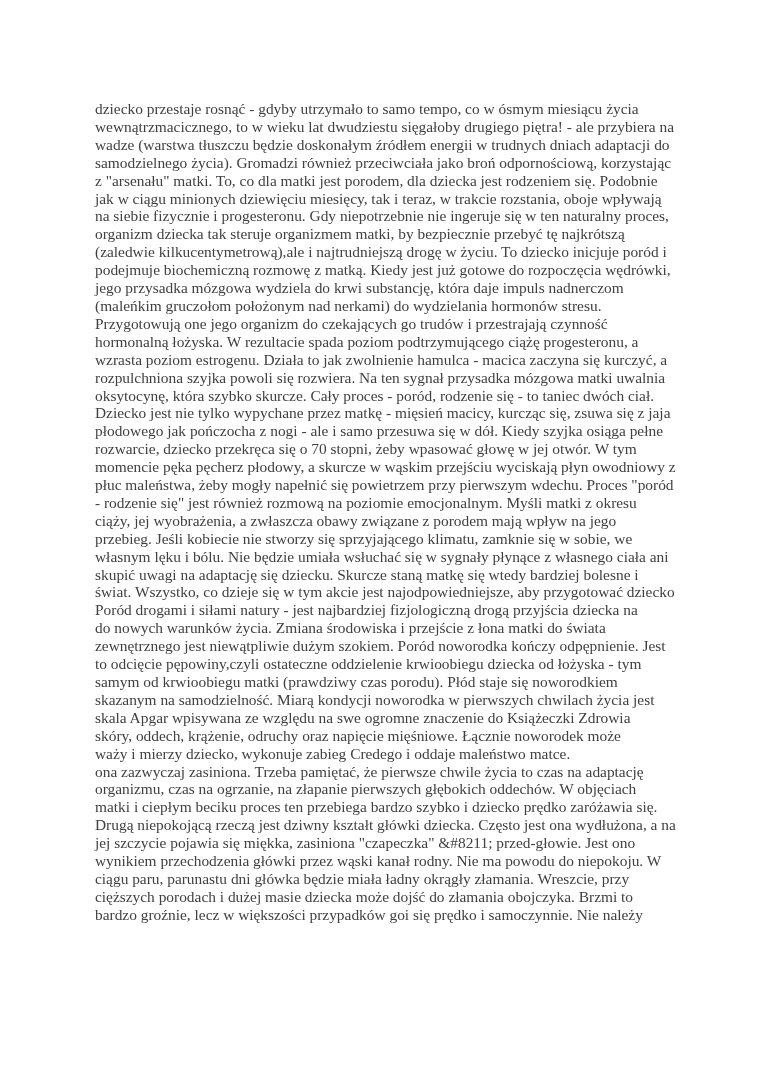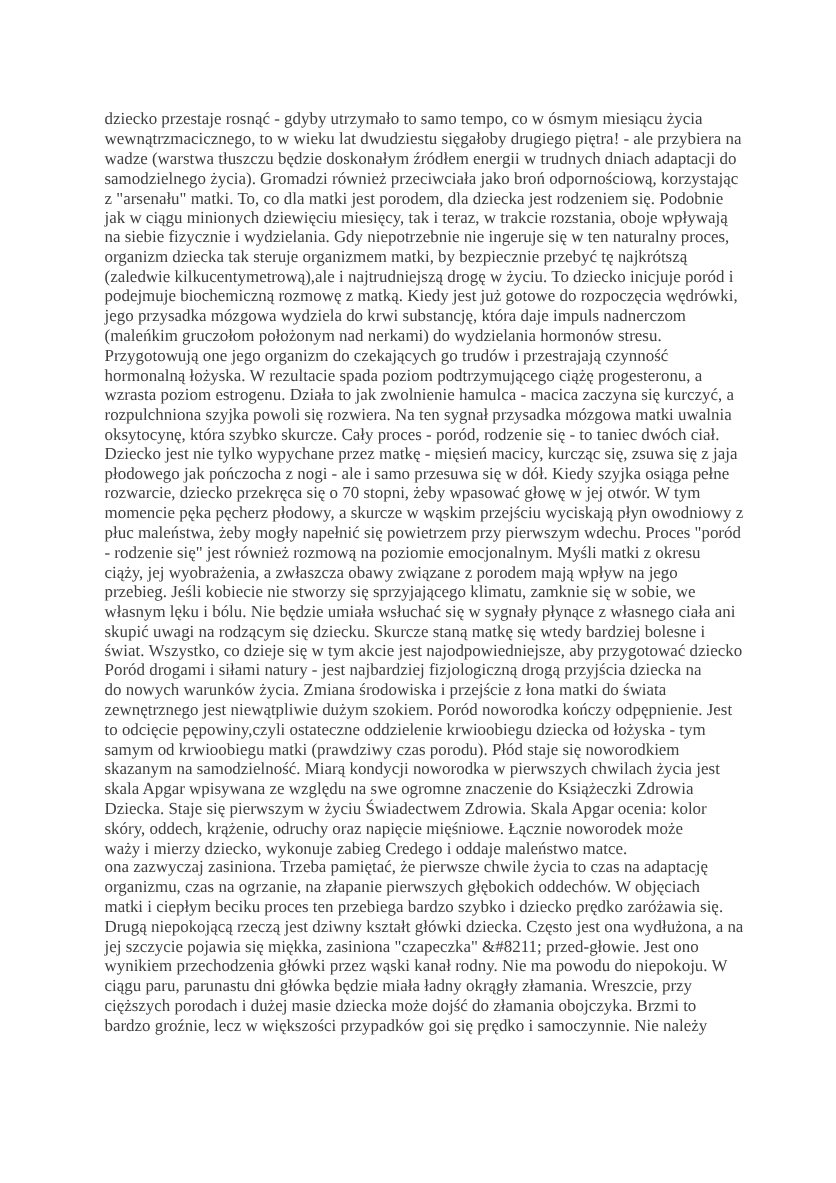--- a/index.html
+++ b/index.html
@@ -35,50 +35,49 @@
 <body>
 
 <div class="page">
   <div class="text-block">
       <div class="line">dziecko przestaje rosnąć - gdyby utrzymało to samo tempo, co w ósmym miesiącu życia</div>
       <div class="line">wewnątrzmacicznego, to w wieku lat dwudziestu sięgałoby drugiego piętra! - ale przybiera na</div>
       <div class="line">wadze (warstwa tłuszczu będzie doskonałym źródłem energii w trudnych dniach adaptacji do</div>
       <div class="line">samodzielnego życia). Gromadzi również przeciwciała jako broń odpornościową, korzystając</div>
       <div class="line">z "arsenału" matki. To, co dla matki jest porodem, dla dziecka jest rodzeniem się. Podobnie</div>
       <div class="line">jak w ciągu minionych dziewięciu miesięcy, tak i teraz, w trakcie rozstania, oboje wpływają</div>
-      <div class="line">na siebie fizycznie i wydzielania. Gdy niepotrzebnie nie ingeruje się w ten naturalny proces,</div>
+      <div class="line">na siebie fizycznie i progesteronu. Gdy niepotrzebnie nie ingeruje się w ten naturalny proces,</div>
       <div class="line">organizm dziecka tak steruje organizmem matki, by bezpiecznie przebyć tę najkrótszą</div>
       <div class="line">(zaledwie kilkucentymetrową),ale i najtrudniejszą drogę w życiu. To dziecko inicjuje poród i</div>
       <div class="line">podejmuje biochemiczną rozmowę z matką. Kiedy jest już gotowe do rozpoczęcia wędrówki,</div>
       <div class="line">jego przysadka mózgowa wydziela do krwi substancję, która daje impuls nadnerczom</div>
       <div class="line">(maleńkim gruczołom położonym nad nerkami) do wydzielania hormonów stresu.</div>
       <div class="line">Przygotowują one jego organizm do czekających go trudów i przestrajają czynność</div>
       <div class="line">hormonalną łożyska. W rezultacie spada poziom podtrzymującego ciążę progesteronu, a</div>
       <div class="line">wzrasta poziom estrogenu. Działa to jak zwolnienie hamulca - macica zaczyna się kurczyć, a</div>
       <div class="line">rozpulchniona szyjka powoli się rozwiera. Na ten sygnał przysadka mózgowa matki uwalnia</div>
       <div class="line">oksytocynę, która szybko skurcze. Cały proces - poród, rodzenie się - to taniec dwóch ciał.</div>
       <div class="line">Dziecko jest nie tylko wypychane przez matkę - mięsień macicy, kurcząc się, zsuwa się z jaja</div>
       <div class="line">płodowego jak pończocha z nogi - ale i samo przesuwa się w dół. Kiedy szyjka osiąga pełne</div>
       <div class="line">rozwarcie, dziecko przekręca się o 70 stopni, żeby wpasować głowę w jej otwór. W tym</div>
       <div class="line">momencie pęka pęcherz płodowy, a skurcze w wąskim przejściu wyciskają płyn owodniowy z</div>
       <div class="line">płuc maleństwa, żeby mogły napełnić się powietrzem przy pierwszym wdechu. Proces "poród</div>
       <div class="line">- rodzenie się" jest również rozmową na poziomie emocjonalnym. Myśli matki z okresu</div>
       <div class="line">ciąży, jej wyobrażenia, a zwłaszcza obawy związane z porodem mają wpływ na jego</div>
       <div class="line">przebieg. Jeśli kobiecie nie stworzy się sprzyjającego klimatu, zamknie się w sobie, we</div>
       <div class="line">własnym lęku i bólu. Nie będzie umiała wsłuchać się w sygnały płynące z własnego ciała ani</div>
-      <div class="line">skupić uwagi na rodzącym się dziecku. Skurcze staną matkę się wtedy bardziej bolesne i</div>
+      <div class="line">skupić uwagi na adaptację się dziecku. Skurcze staną matkę się wtedy bardziej bolesne i</div>
       <div class="line">świat. Wszystko, co dzieje się w tym akcie jest najodpowiedniejsze, aby przygotować dziecko</div>
       <div class="line">Poród drogami i siłami natury - jest najbardziej fizjologiczną drogą przyjścia dziecka na</div>
       <div class="line">do nowych warunków życia. Zmiana środowiska i przejście z łona matki do świata</div>
       <div class="line">zewnętrznego jest niewątpliwie dużym szokiem. Poród noworodka kończy odpępnienie. Jest</div>
       <div class="line">to odcięcie pępowiny,czyli ostateczne oddzielenie krwioobiegu dziecka od łożyska - tym</div>
       <div class="line">samym od krwioobiegu matki (prawdziwy czas porodu). Płód staje się noworodkiem</div>
       <div class="line">skazanym na samodzielność. Miarą kondycji noworodka w pierwszych chwilach życia jest</div>
       <div class="line">skala Apgar wpisywana ze względu na swe ogromne znaczenie do Książeczki Zdrowia</div>
-      <div class="line">Dziecka. Staje się pierwszym w życiu Świadectwem Zdrowia. Skala Apgar ocenia: kolor</div>
       <div class="line">skóry, oddech, krążenie, odruchy oraz napięcie mięśniowe. Łącznie noworodek może</div>
       <div class="line">waży i mierzy dziecko, wykonuje zabieg Credego i oddaje maleństwo matce.</div>
       <div class="line">ona zazwyczaj zasiniona. Trzeba pamiętać, że pierwsze chwile życia to czas na adaptację</div>
       <div class="line">organizmu, czas na ogrzanie, na złapanie pierwszych głębokich oddechów. W objęciach</div>
       <div class="line">matki i ciepłym beciku proces ten przebiega bardzo szybko i dziecko prędko zaróżawia się.</div>
       <div class="line">Drugą niepokojącą rzeczą jest dziwny kształt główki dziecka. Często jest ona wydłużona, a na</div>
       <div class="line">jej szczycie pojawia się miękka, zasiniona "czapeczka" &amp;#8211; przed-głowie. Jest ono</div>
       <div class="line">wynikiem przechodzenia główki przez wąski kanał rodny. Nie ma powodu do niepokoju. W</div>
       <div class="line">ciągu paru, parunastu dni główka będzie miała ładny okrągły złamania. Wreszcie, przy</div>
       <div class="line">cięższych porodach i dużej masie dziecka może dojść do złamania obojczyka. Brzmi to</div>

